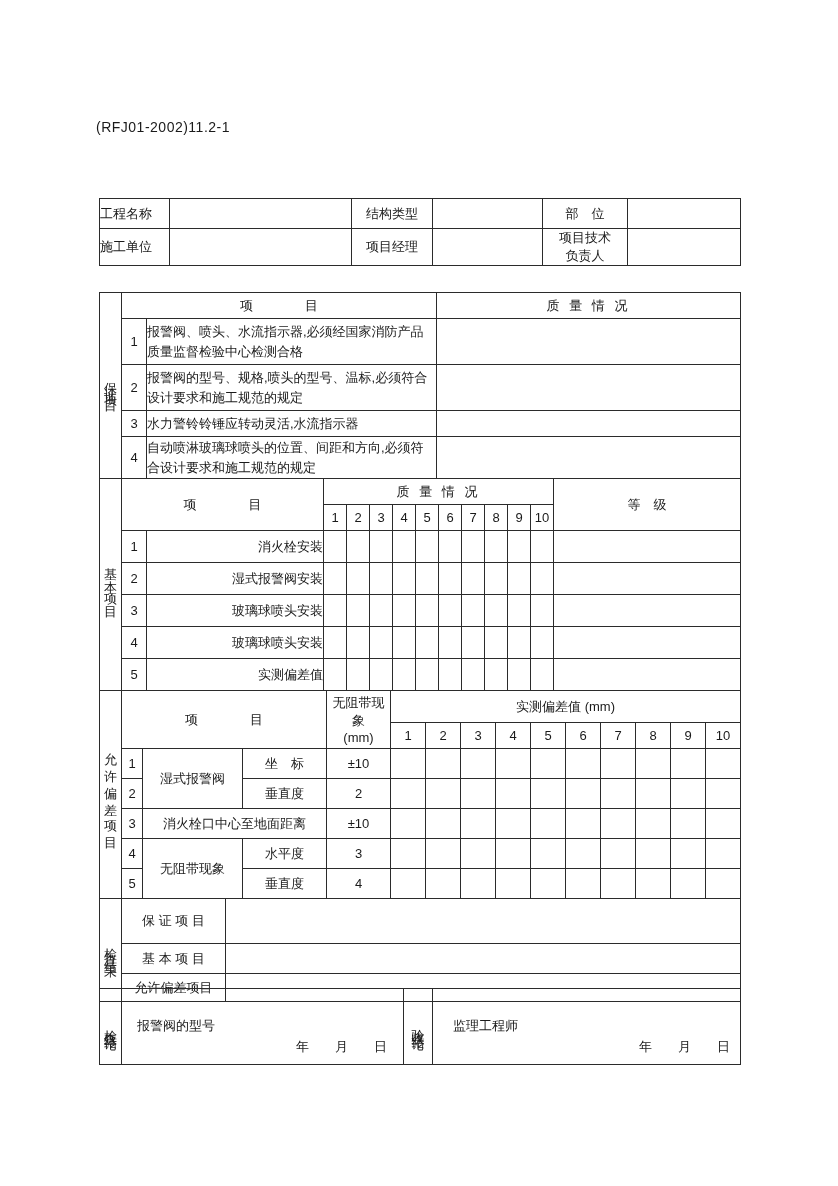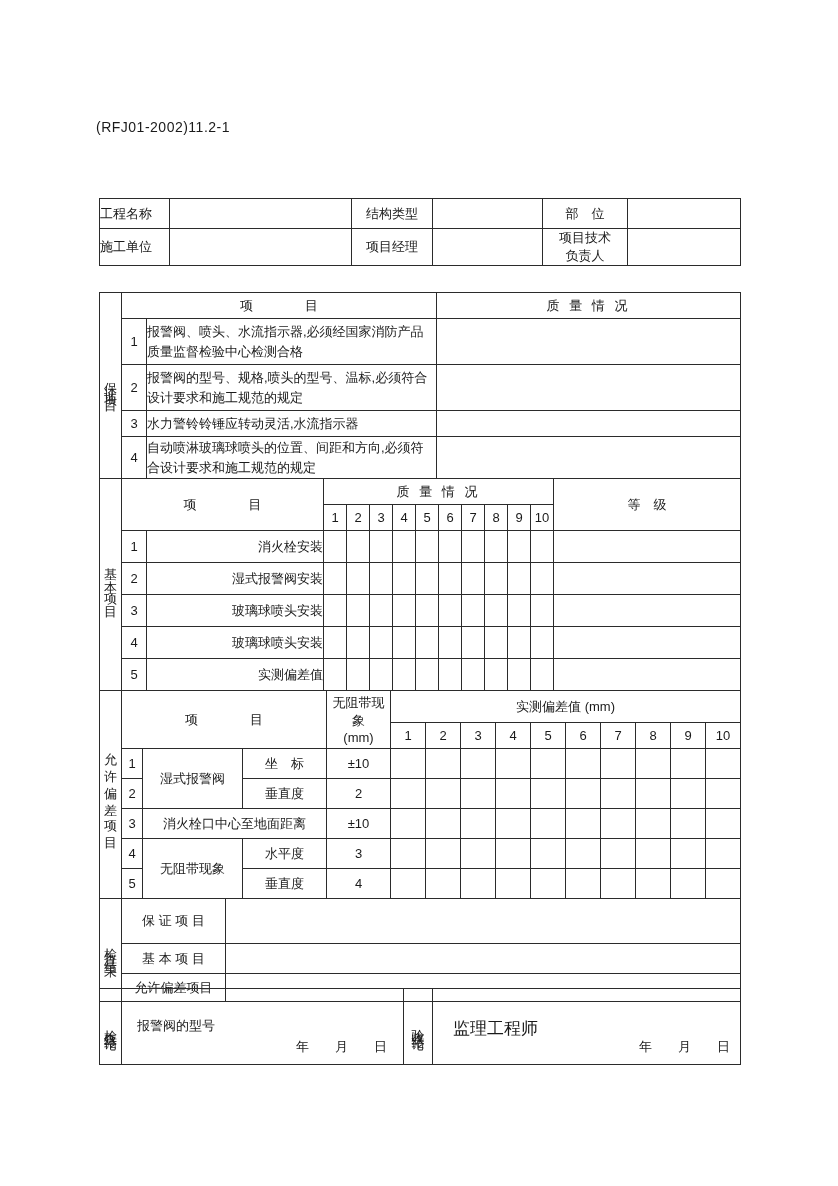--- a/index.html
+++ b/index.html
@@ -25,21 +25,21 @@
 
   .vcell { text-align:center; vertical-align:middle; }
   .vert  { writing-mode:vertical-rl; text-orientation:upright; display:inline-block; line-height:1; }
   .ls3  { letter-spacing:3px; }
   .ls6  { letter-spacing:6px; }
   .ls13 { letter-spacing:13px; }
   .ls17 { letter-spacing:17px; }
 
   .sign { position:relative; }
   .sign-title { position:absolute; left:15px; top:28px; font-size:13px; }
-  .sign-title-r { position:absolute; left:20px; top:28px; font-size:17px; }
+  .sign-title-r { position:absolute; left:20px; top:28px; font-size:13px; }
   .sign-date  { position:absolute; right:16px; bottom:8px; font-size:13px; }
   .sign-date-r{ position:absolute; right:10px; bottom:8px; font-size:13px; }
 </style>
 </head>
 <body>
 
 <div class="page">
 
   <div class="doc-code">(RFJ01-2002)11.2-1</div>
 

